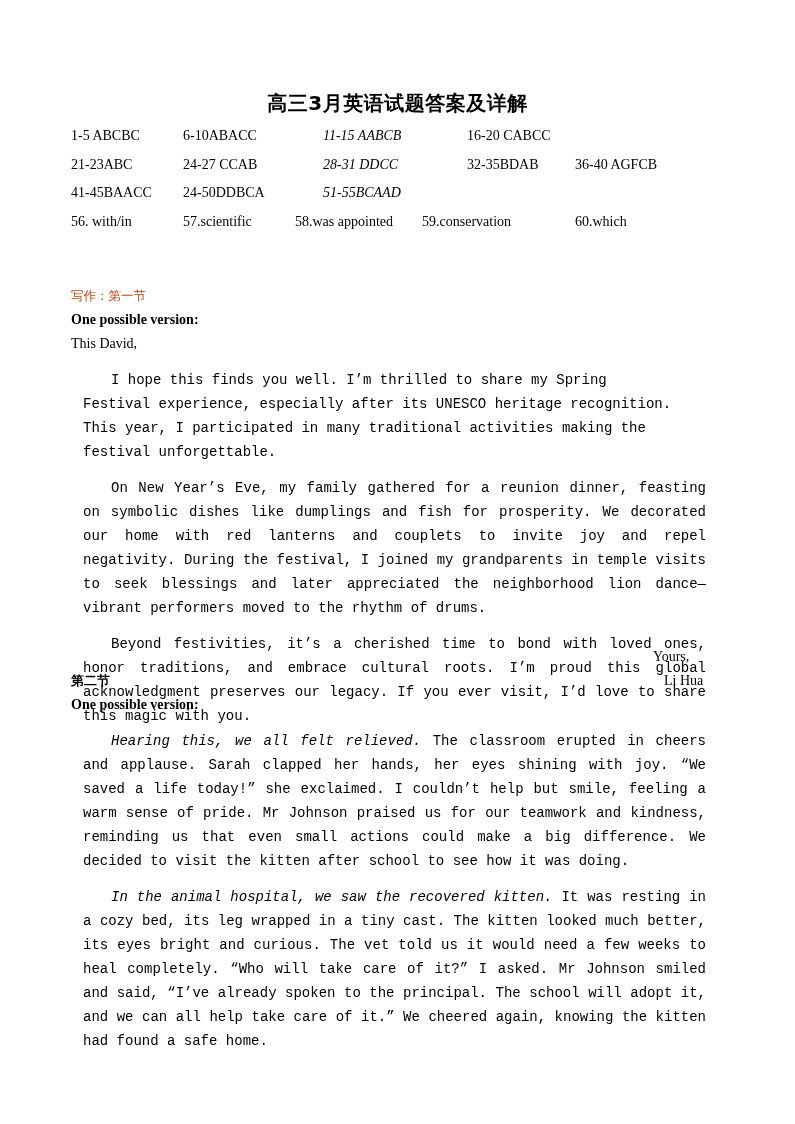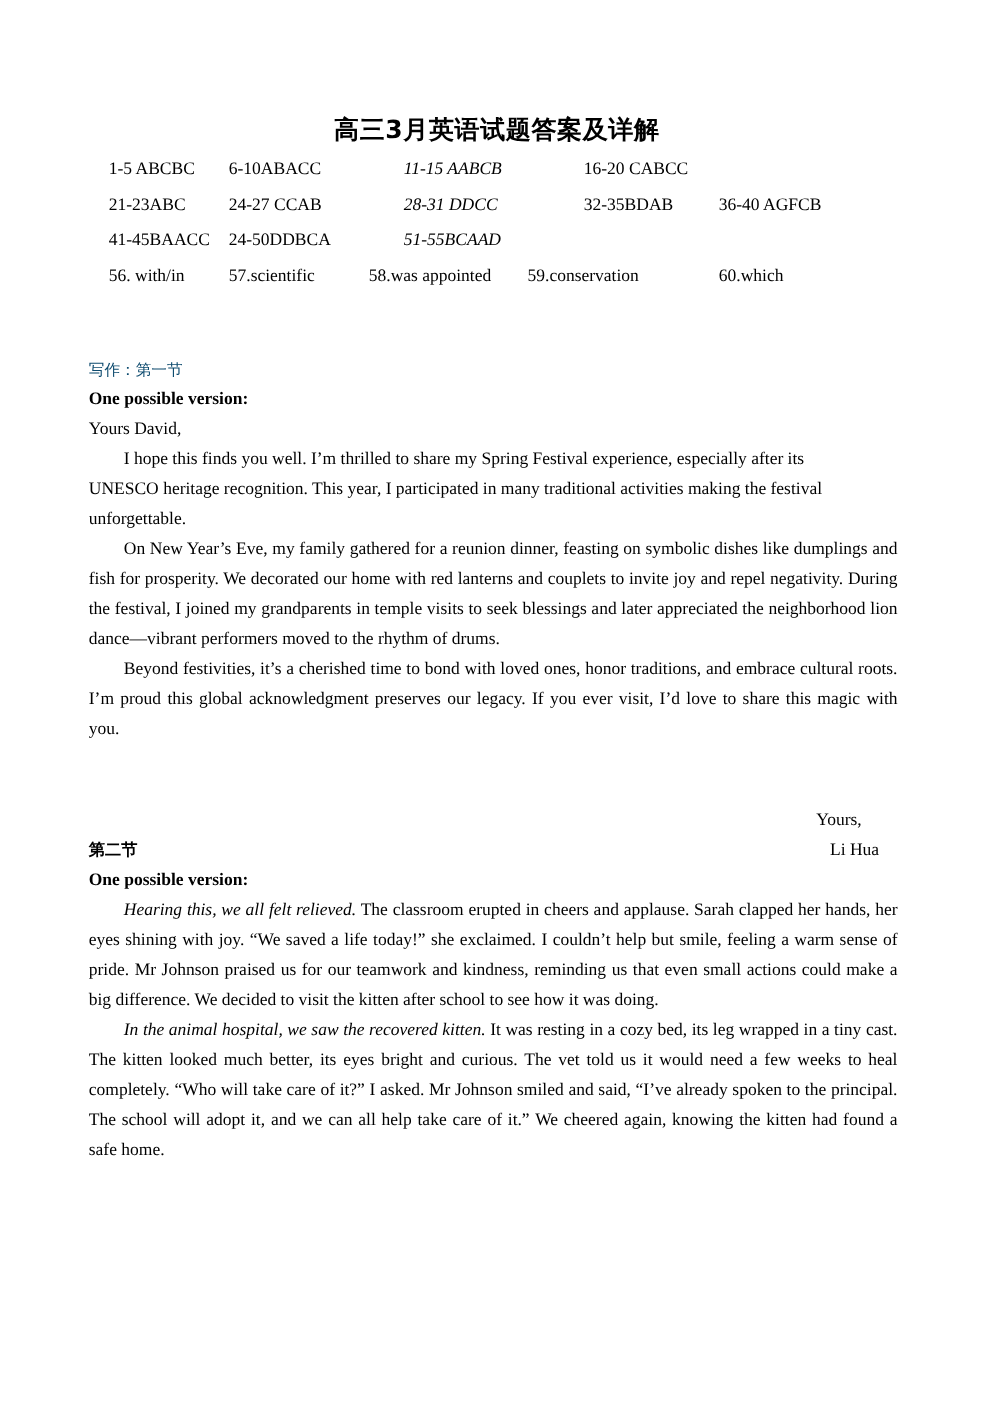--- a/index.html
+++ b/index.html
@@ -45,50 +45,51 @@
       position: relative;
       height: 28.5px;
     }
     .ans-cell {
       position: absolute;
       top: 0;
       white-space: nowrap;
       font-size: 14px;
       line-height: 24px;
     }
-    .c0 { left: 16px; }
+    .c0 { left: 0; }
     .c1 { left: 112px; }
     .c2 { left: 252px; font-style: italic; }
     .c2b { left: 224px; }
     .c3 { left: 396px; }
     .c3b { left: 351px; }
     .c4 { left: 504px; }
 
     .section {
       position: absolute;
       left: 71px;
       width: 647px;
       font-size: 14px;
       line-height: 24px;
     }
     .cn-small {
       font-family: "DejaVu Sans", sans-serif;
       font-size: 12.5px;
-      color: #0c4a6e;
+      color: #c2410c;
     }
     .cn-bold {
       font-family: "DejaVu Sans", sans-serif;
       font-weight: bold;
       font-size: 13px;
     }
     .bold { font-weight: bold; }
     .para {
       text-indent: 28px;
       text-align: justify;
-      margin: 0;
+      margin: 12px;
+      font-family: Liberation Mono, monospace;
     }
     .para.left { text-align: left; }
     .line { margin: 0; }
     .em { font-style: italic; }
     .sign {
       position: absolute;
       white-space: nowrap;
       font-size: 14px;
       line-height: 24px;
       margin-top: 24px;
@@ -125,21 +126,21 @@
       <span class="ans-cell c1">57.scientific</span>
       <span class="ans-cell c2b">58.was appointed</span>
       <span class="ans-cell c3b">59.conservation</span>
       <span class="ans-cell c4">60.which</span>
     </div>
   </div>
 
   <div class="section" style="top:284px;">
     <p class="line cn-small">写作：第一节</p>
     <p class="line bold">One possible version:</p>
-    <p class="line">Yours David,</p>
+    <p class="line">This David,</p>
     <p class="para left" style="width:590px;">I hope this finds you well. I’m thrilled to share my Spring Festival experience, especially after its UNESCO heritage recognition. This year, I participated in many traditional activities making the festival unforgettable.</p>
     <p class="para">On New Year’s Eve, my family gathered for a reunion dinner, feasting on symbolic dishes like dumplings and fish for prosperity. We decorated our home with red lanterns and couplets to invite joy and repel negativity. During the festival, I joined my grandparents in temple visits to seek blessings and later appreciated the neighborhood lion dance—vibrant performers moved to the rhythm of drums.</p>
     <p class="para">Beyond festivities, it’s a cherished time to bond with loved ones, honor traditions, and embrace cultural roots. I’m proud this global acknowledgment preserves our legacy. If you ever visit, I’d love to share this magic with you.</p>
   </div>
 
   <div class="sign" style="top:621px; left:653px;">Yours,</div>
   <div class="sign" style="top:645px; left:664px;">Li Hua</div>
 
   <div class="section" style="top:669px;">
     <p class="line cn-bold">第二节</p>

